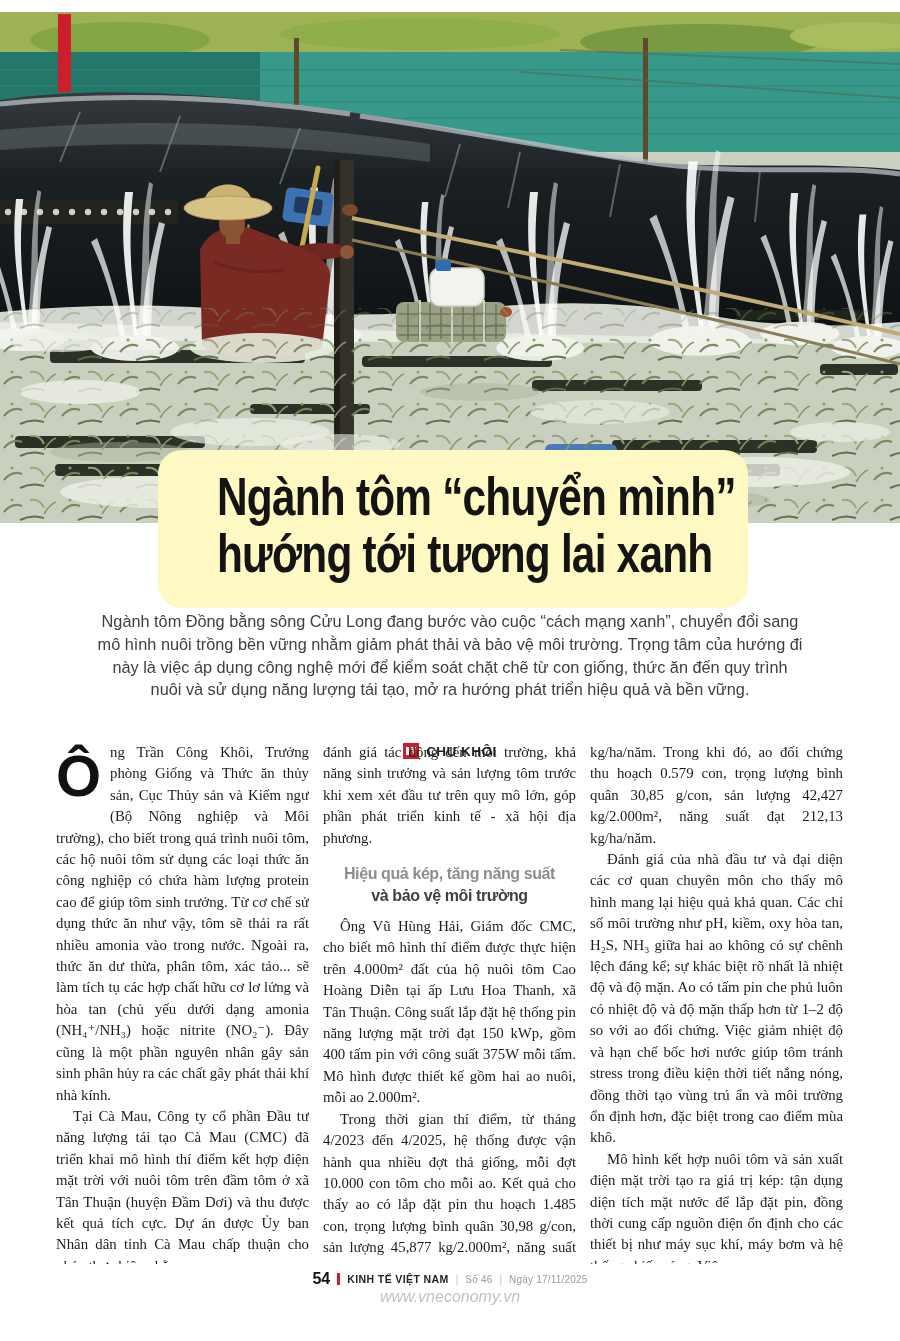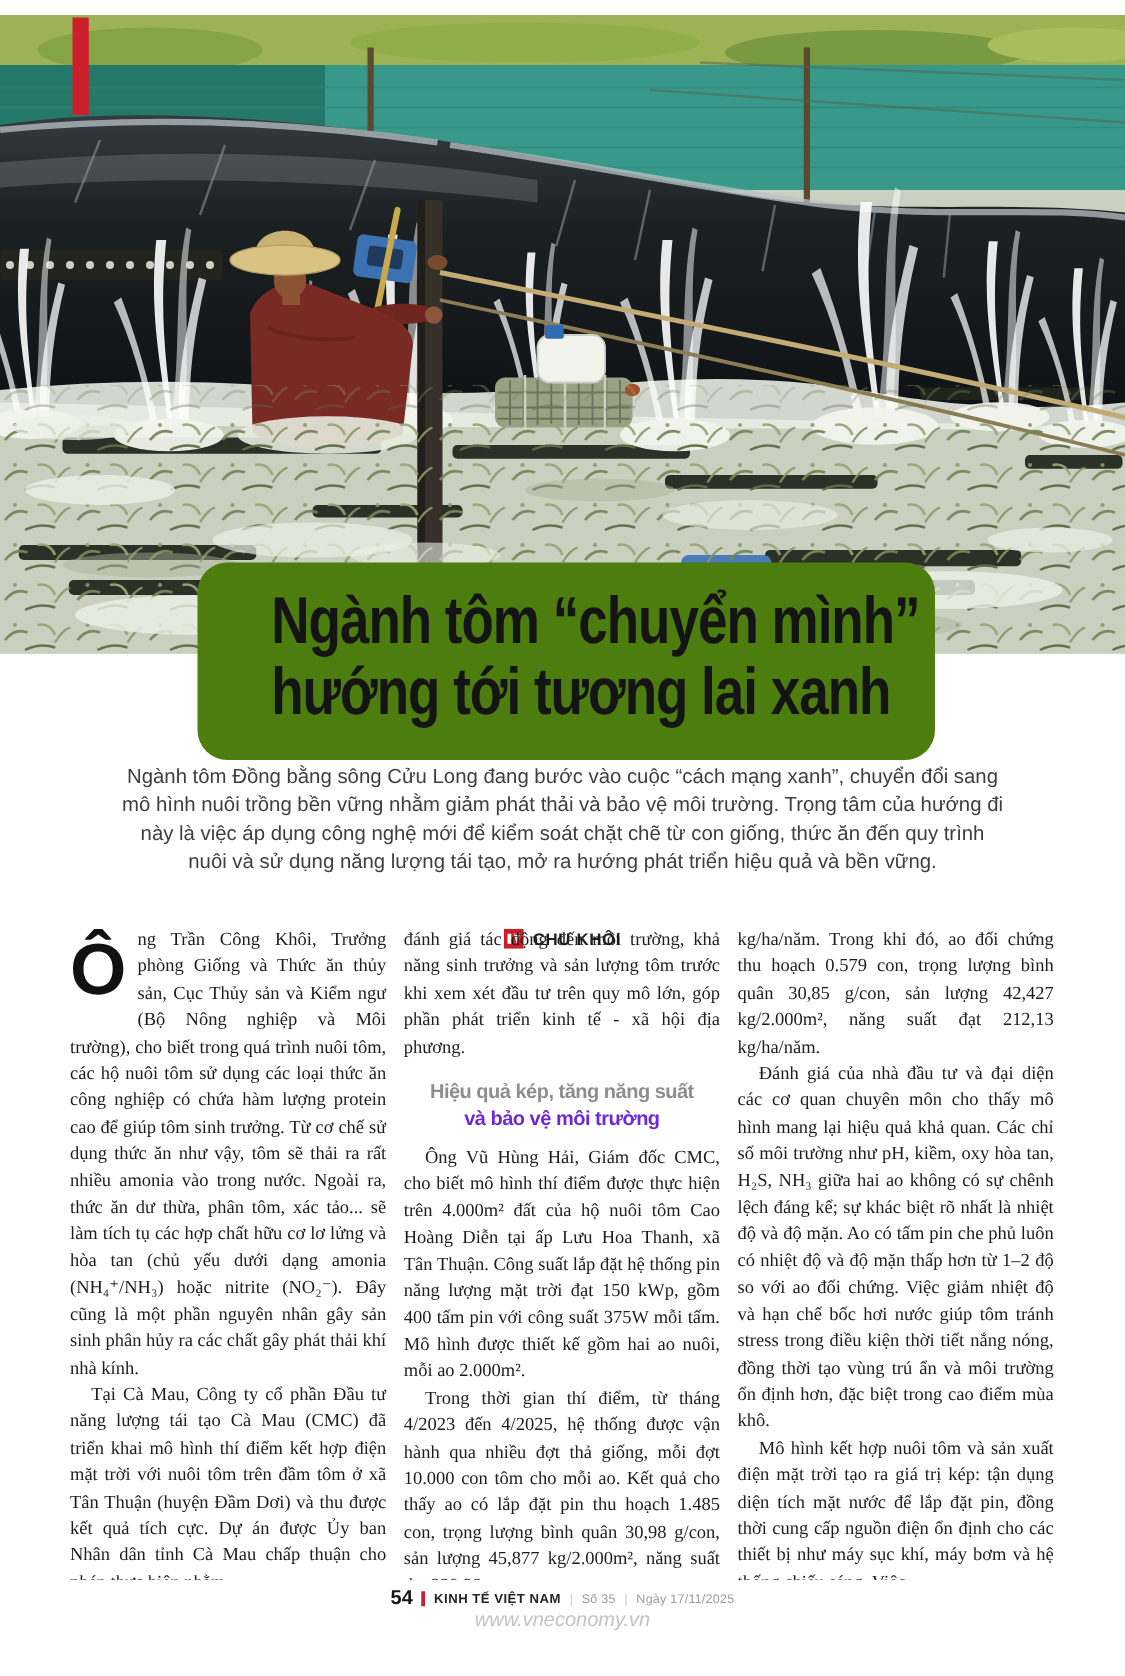--- a/index.html
+++ b/index.html
@@ -5,21 +5,21 @@
   html,body{margin:0;padding:0;background:#ffffff;}
   .page{position:relative;width:900px;height:1341px;background:#ffffff;overflow:hidden;
         font-family:"Liberation Sans","DejaVu Sans",sans-serif;}
 
   
   .photo{position:absolute;left:0;top:12px;width:900px;height:511px;overflow:hidden;background:#c9d0bf;}
   .photo svg{display:block;width:100%;height:100%;}
   .red-bar{position:absolute;left:58px;top:2px;width:13px;height:78px;background:#cd1f2b;}
 
   
-  .title-box{position:absolute;left:158px;top:450px;width:590px;height:158px;background:#4d7c0f;
+  .title-box{position:absolute;left:158px;top:450px;width:590px;height:158px;background:#fef9c3;
              border-radius:24px;z-index:3;display:flex;flex-direction:column;align-items:flex-start;
              justify-content:flex-start;padding-top:18px;box-sizing:border-box;}
   .t-line{display:block;white-space:nowrap;font-weight:700;font-size:53px;line-height:57px;
           color:#141414;letter-spacing:-1px;transform:scaleX(0.8);transform-origin:50% 50%;}
 
   
   .lede{position:absolute;left:95px;top:610px;width:710px;margin:0;text-align:center;z-index:4;
         font-size:16.3px;line-height:22.8px;color:#3e3e3e;font-weight:400;}
 
   
@@ -31,21 +31,21 @@
   .columns{position:absolute;left:56px;top:742px;width:789px;height:522px;display:flex;gap:14px;z-index:4;}
   .col{width:253px;overflow:hidden;font-family:"Liberation Serif","DejaVu Serif",serif;
        font-size:14.8px;line-height:21.4px;color:#1c1c1c;text-align:justify;}
   .para{margin:0;}
   .indent{text-indent:17px;}
   .dropcap{float:left;width:47px;height:64px;line-height:62px;margin:3px 7px 0 0;text-align:left;
            font-family:"Liberation Sans","DejaVu Sans",sans-serif;font-weight:800;font-size:58px;color:#111;}
   .subhead{margin:14px 0 10px;text-align:center;font-family:"Liberation Sans","DejaVu Sans",sans-serif;
            font-weight:700;font-size:16px;line-height:21.5px;letter-spacing:-0.4px;}
   .subhead .sub1{display:block;color:#8d8d8d;}
-  .subhead .sub2{display:block;color:#6d28d9;}
+  .subhead .sub2{display:block;color:#404040;}
 
   
   .footer{position:absolute;left:56px;right:56px;top:1270px;display:flex;justify-content:space-between;
           align-items:center;z-index:4;flex-direction:column;}
   .footer-left{display:flex;align-items:center;gap:7px;}
   .page-num{font-weight:700;font-size:16px;color:#141414;}
   .footer-divider{width:3px;height:12px;background:#cd1f2b;}
   .magazine-name{font-weight:700;font-size:10.5px;letter-spacing:0.4px;color:#232323;}
   .footer-sep{color:#c4c4c4;font-size:10px;}
   .footer-muted{color:#9b9b9b;font-size:10px;letter-spacing:0.2px;}
@@ -252,20 +252,20 @@
       <p class="para indent">Mô hình kết hợp nuôi tôm và sản xuất điện mặt trời tạo ra giá trị kép: tận dụng diện tích mặt nước để lắp đặt pin, đồng thời cung cấp nguồn điện ổn định cho các thiết bị như máy sục khí, máy bơm và hệ thống chiếu sáng. Việc</p>
     </div>
   </div>
 
   <div class="footer">
     <div class="footer-left">
       <span class="page-num">54</span>
       <span class="footer-divider"></span>
       <span class="magazine-name">KINH TẾ VIỆT NAM</span>
       <span class="footer-sep">|</span>
-      <span class="footer-muted">Số 35</span>
+      <span class="footer-muted">Số 46</span>
       <span class="footer-sep">|</span>
       <span class="footer-muted">Ngày 17/11/2025</span>
     </div>
     <a href="#" class="website">www.vneconomy.vn</a>
   </div>
 
 </div>
 
 </body></html>

